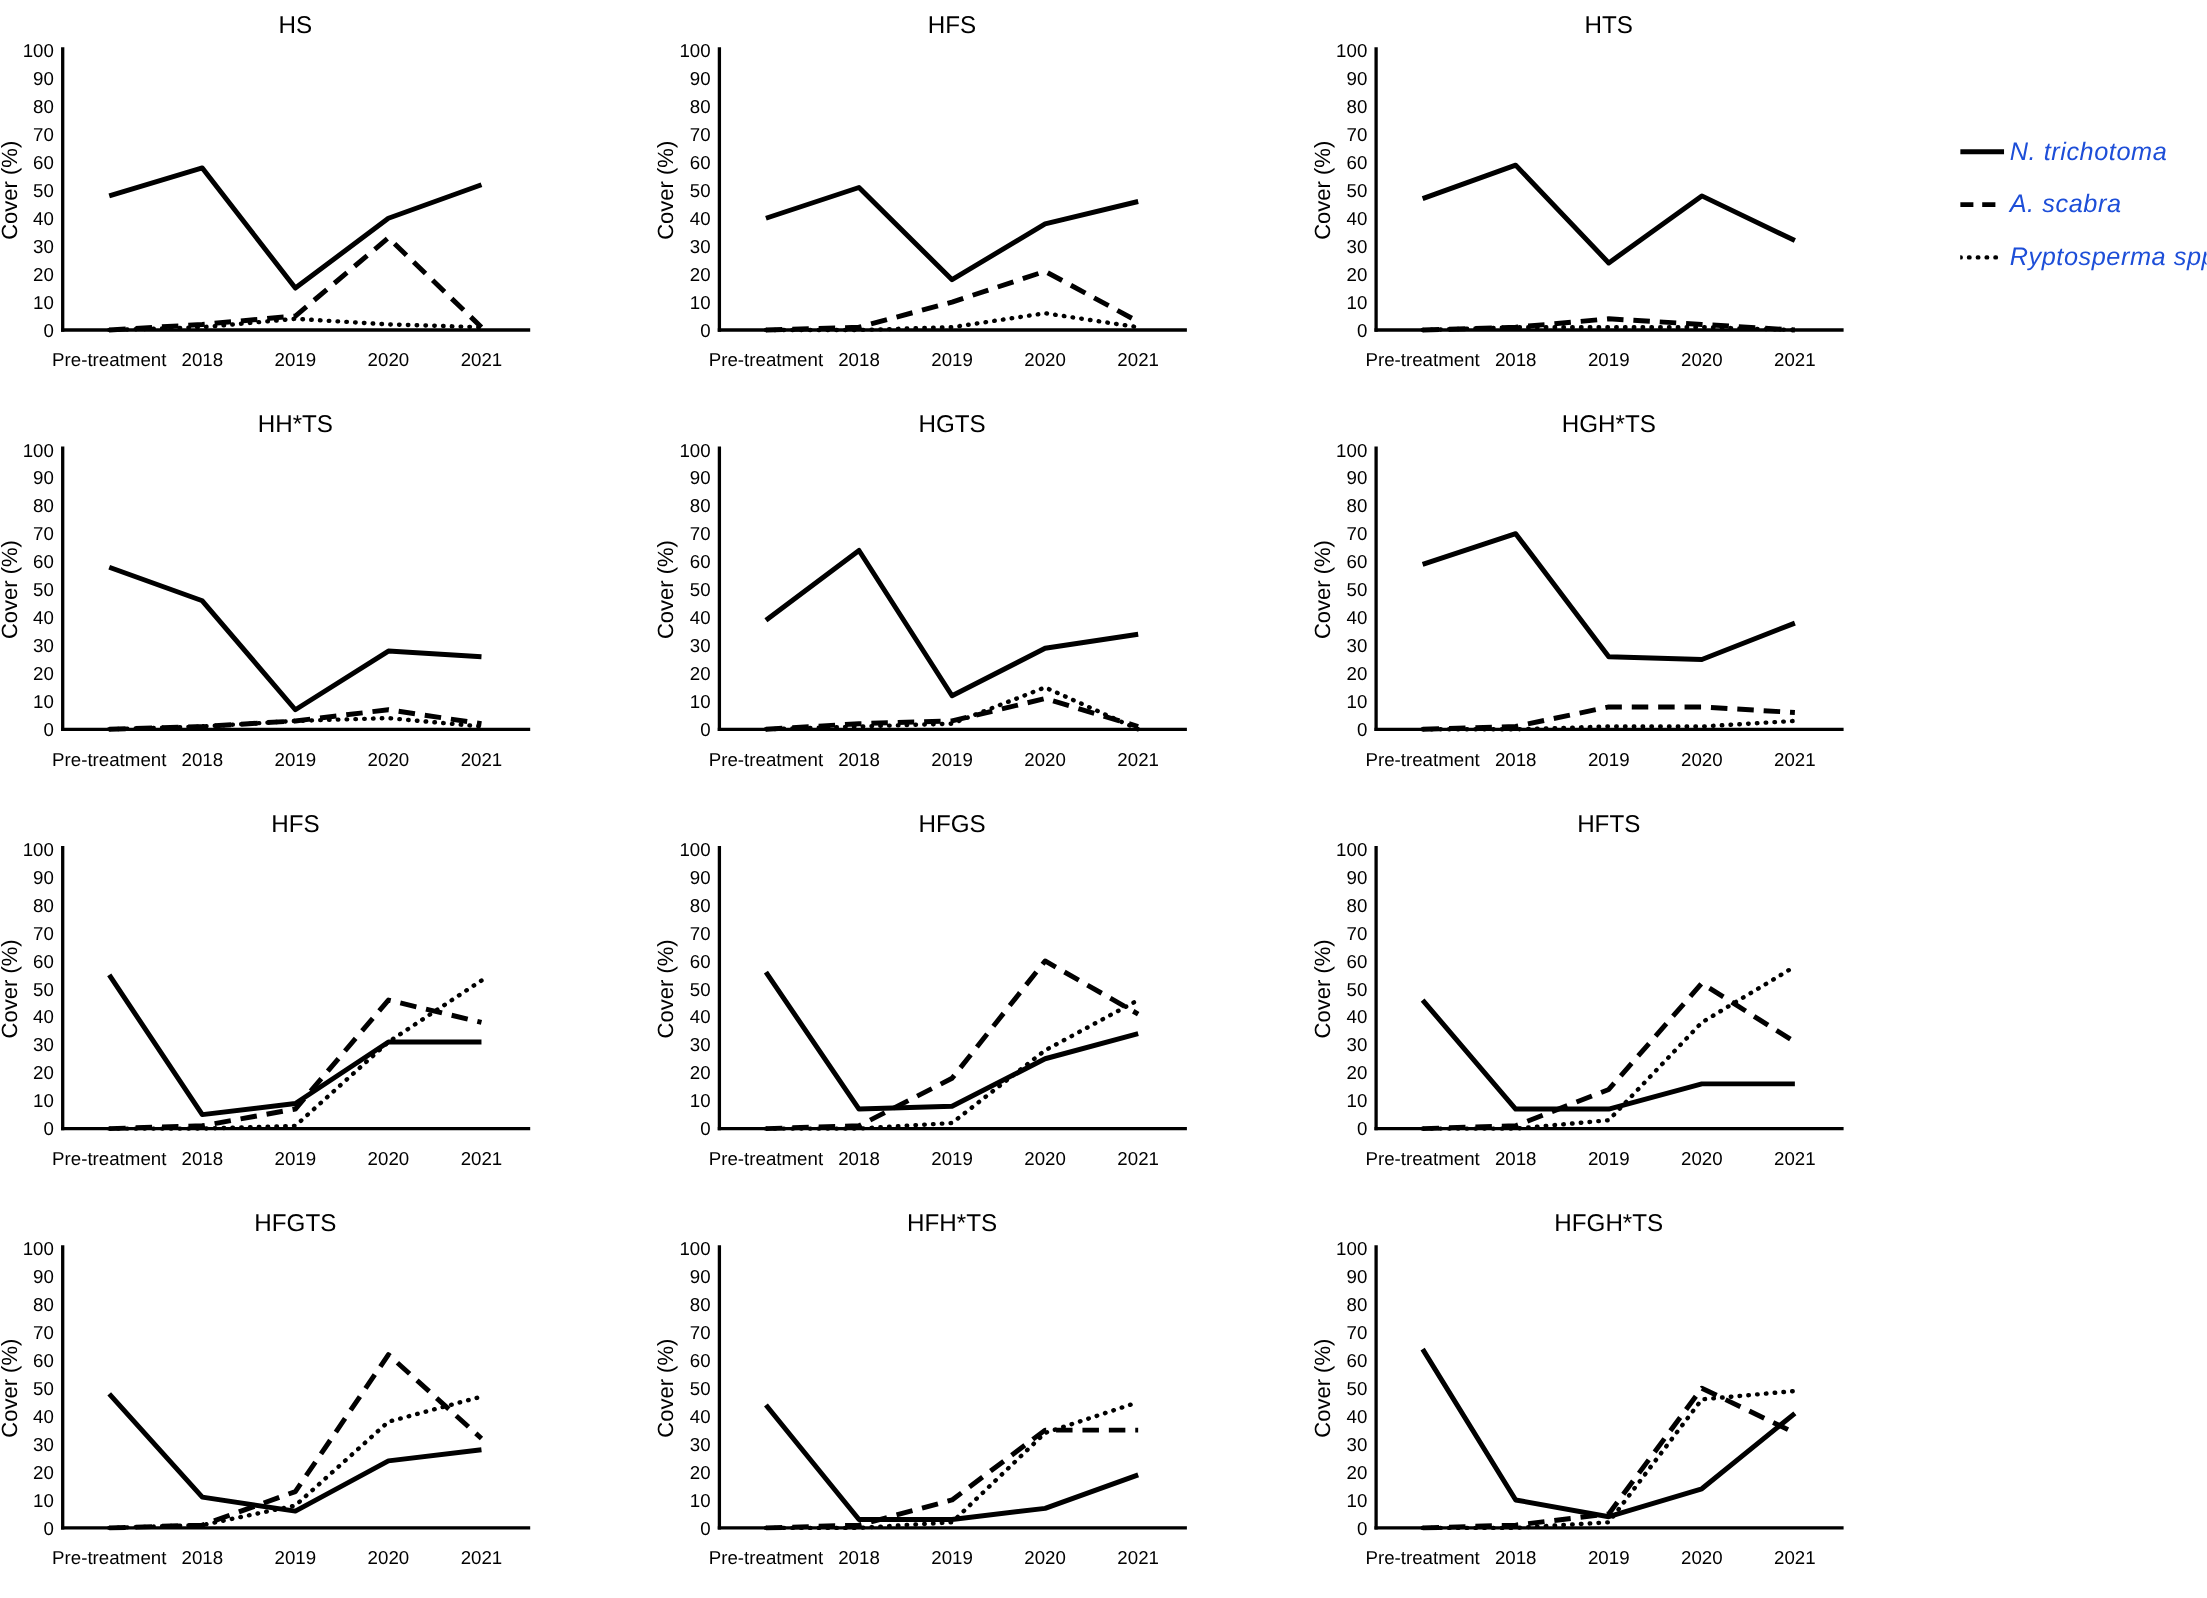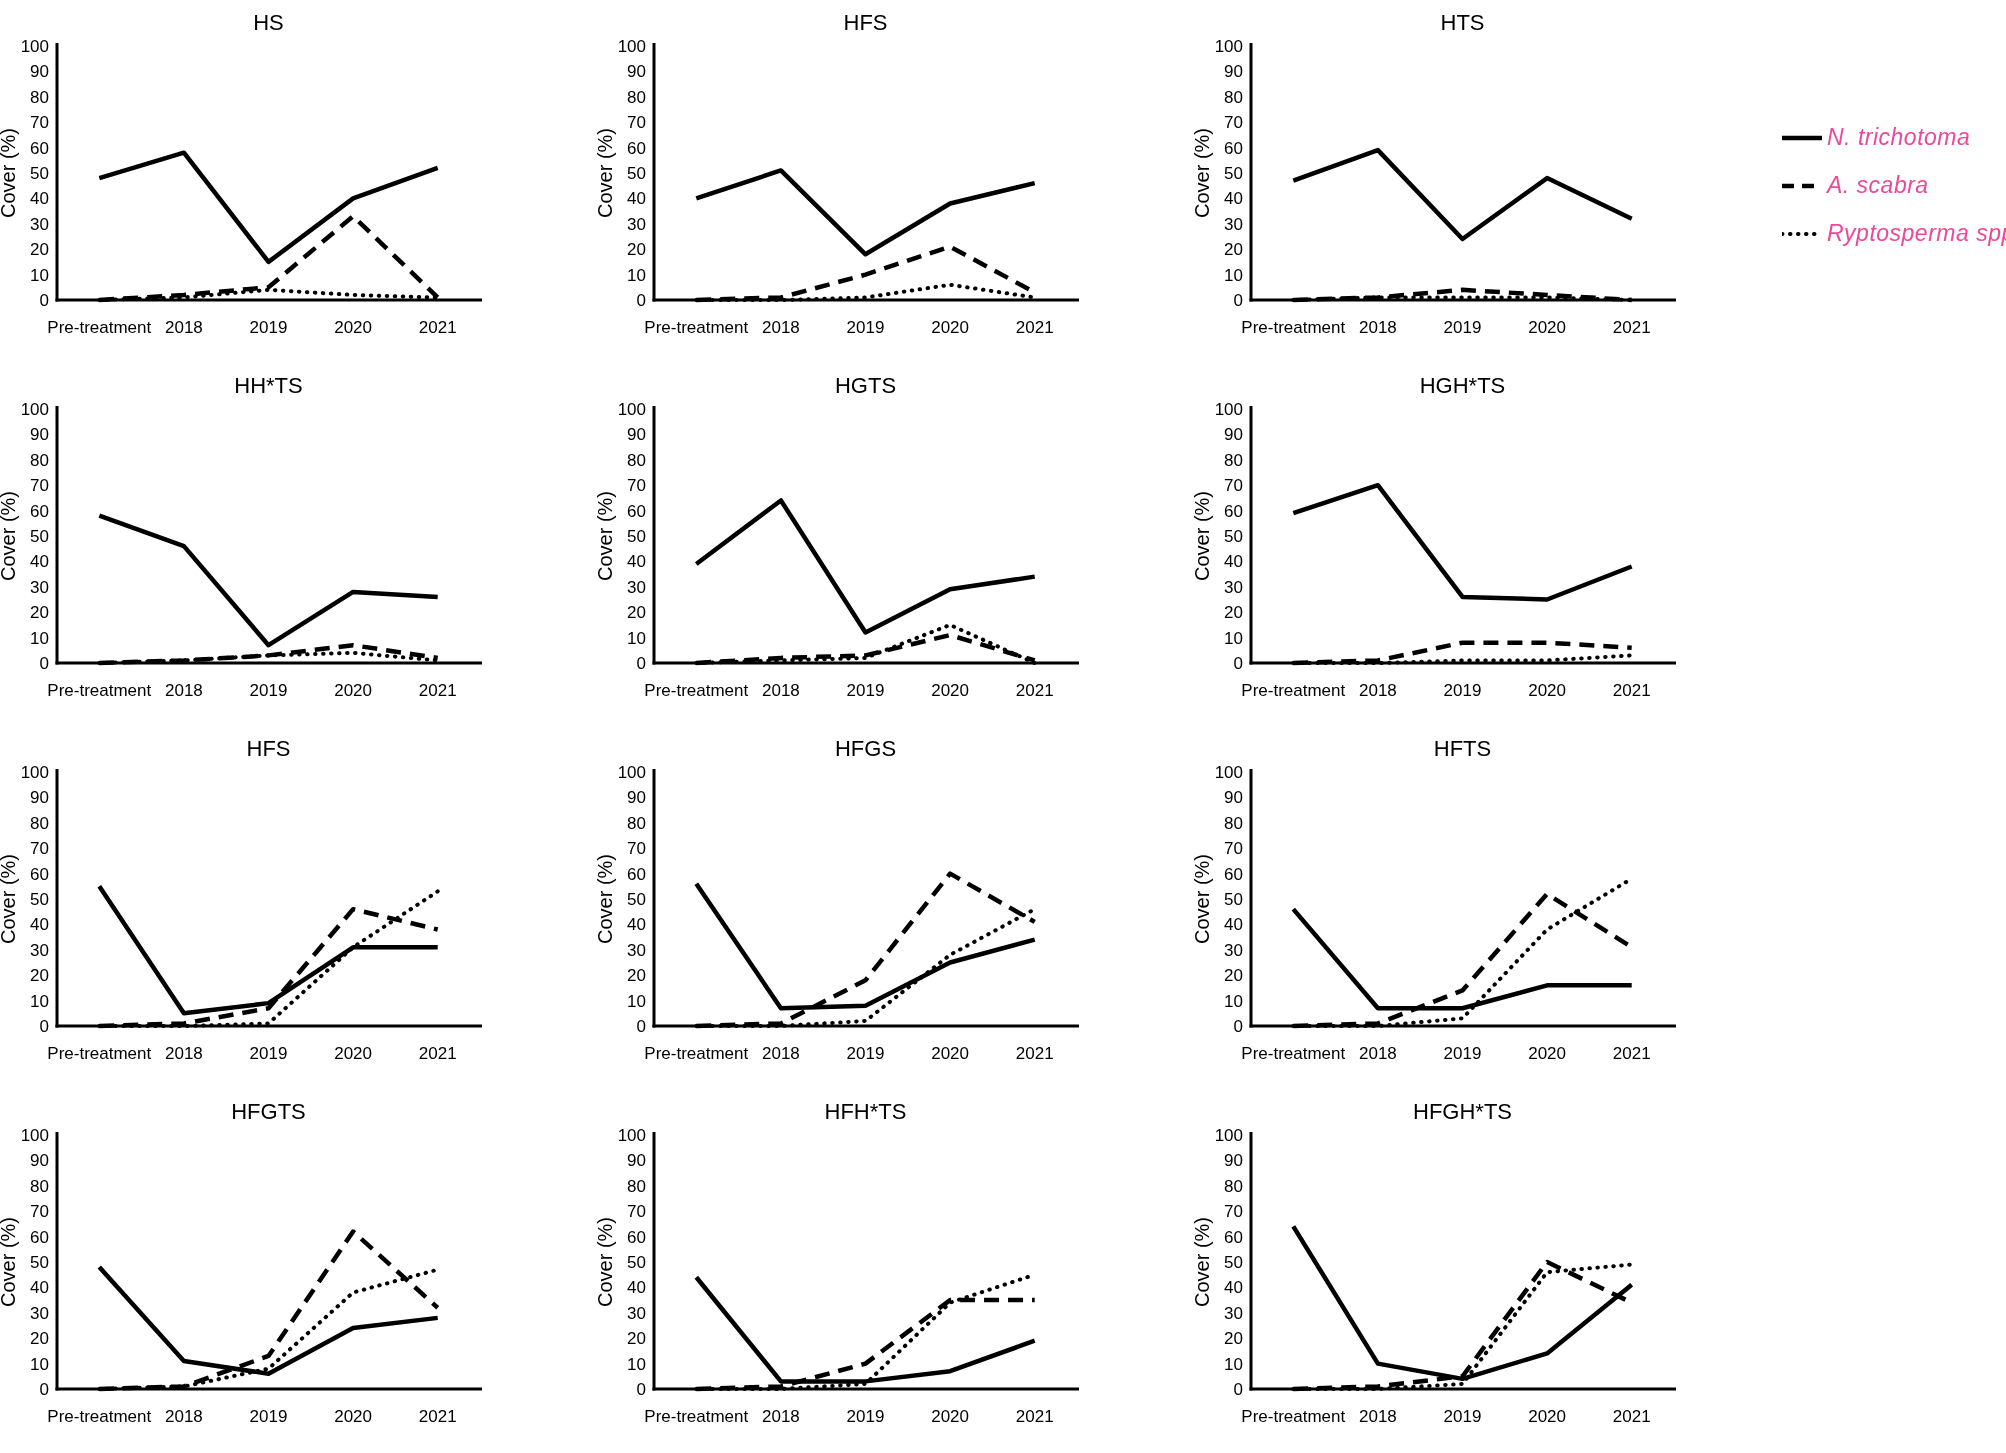--- a/index.html
+++ b/index.html
@@ -6,21 +6,21 @@
   body{
     width:2006px;height:1453px;overflow:hidden;background:#ffffff;
     font-family:"Liberation Sans", sans-serif;
   }
   .figure{position:relative;width:2006px;height:1453px;background:#ffffff;}
   .grid{position:absolute;left:0;top:0;display:grid;grid-template-columns:repeat(3,597px);}
   svg.panel{display:block;}
   svg text{fill:#000;font-family:"Liberation Sans", sans-serif;}
   .legend{position:absolute;left:1782px;top:124px;display:flex;flex-direction:column;gap:21px;}
   .legend-entry{display:flex;align-items:center;gap:5px;}
-  .legend-label{font-style:italic;font-size:23px;color:#ec4899;white-space:nowrap;letter-spacing:0.5px;}
+  .legend-label{font-style:italic;font-size:23px;color:#1d4ed8;white-space:nowrap;letter-spacing:0.5px;}
   .legend-sample{flex:0 0 auto;}
   .ls{stroke:#000000;stroke-width:4.5;fill:none;}
   .ls-dashed{stroke-dasharray:12 8;}
   .ls-dotted{stroke-dasharray:0.5 7.5;stroke-linecap:round;stroke-width:4;}
 </style>
 </head>
 <body>
 
 <div class="figure">
   <div class="grid">

